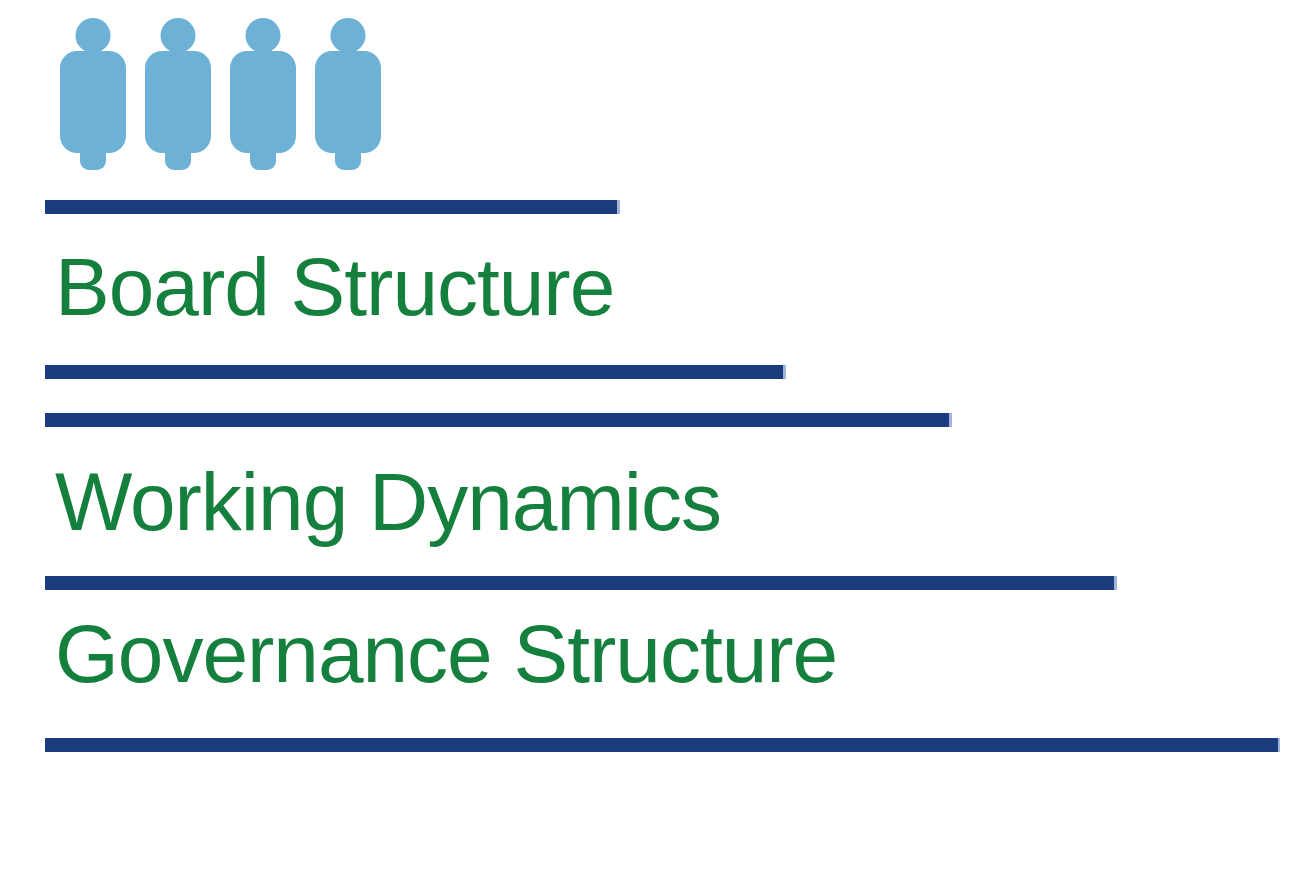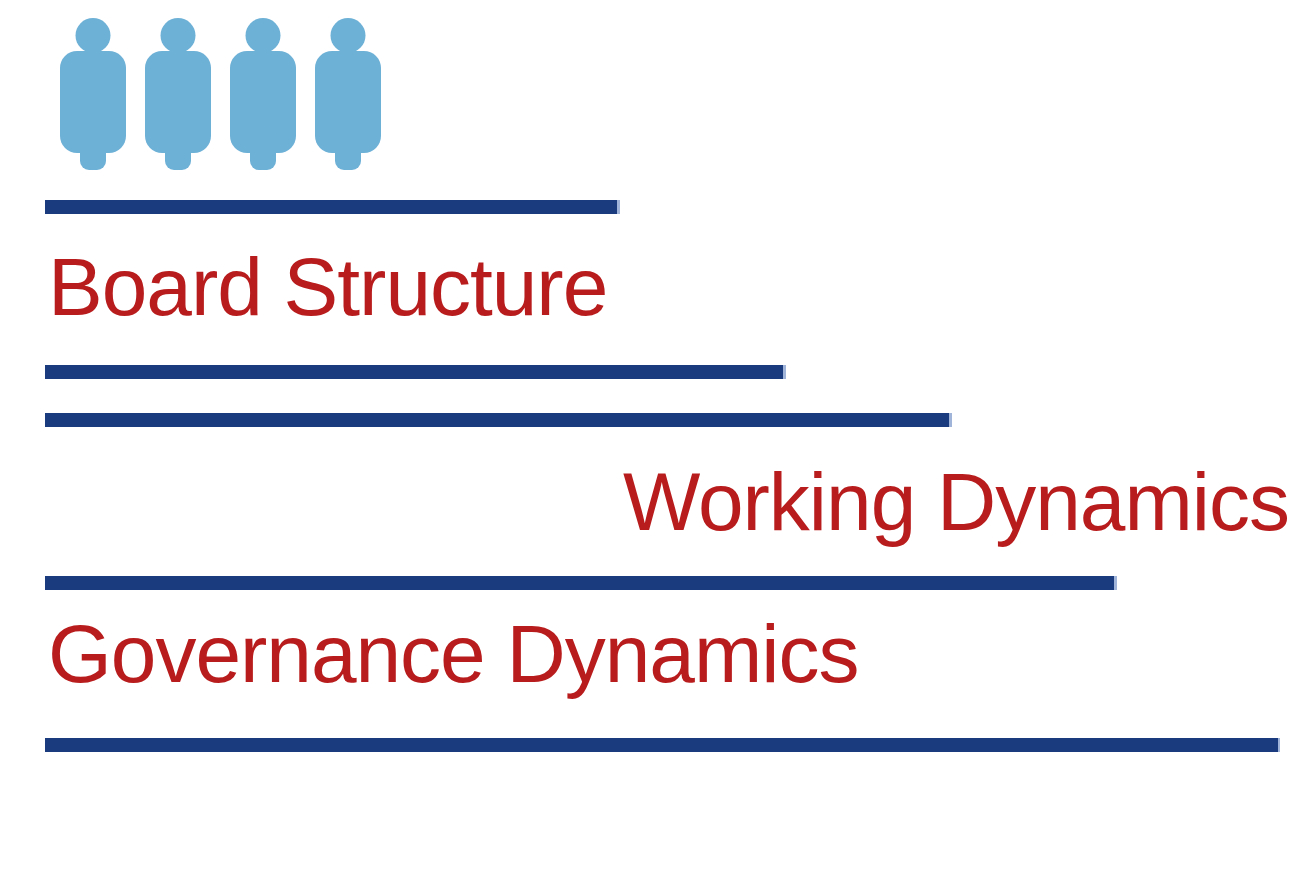--- a/index.html
+++ b/index.html
@@ -39,28 +39,28 @@
     box-sizing: border-box;
   }
   .d1 { width: 575px; margin-top: 30px; }
   .d2 { width: 741px; margin-top: 37px; }
   .d3 { width: 907px; margin-top: 34px; }
   .d4 { width: 1072px; margin-top: 33px; }
   .d5 { width: 1235px; margin-top: 43px; border-right: 2px solid #9FB4D8; }
   .label {
     font-size: 82px;
     line-height: 1;
-    color: #b91c1c;
+    color: #15803d;
     letter-spacing: -1px;
     white-space: nowrap;
-    margin-left: 3px;
+    margin-left: 10px;
   }
   .l1 { margin-top: 32px; }
   .l2 { margin-top: 28px; }
-  .l3 { margin-top: 34px; text-align: right; }
+  .l3 { margin-top: 34px; }
   .l4 { margin-top: 23px; }
 </style>
 </head>
 <body>
 
 <div class="slide">
   <div class="content">
 
     <div class="icon-row">
       <svg class="person" viewBox="0 0 66 152" xmlns="http://www.w3.org/2000/svg">
@@ -88,17 +88,17 @@
     <div class="divider d1"></div>
 
     <div class="label l1">Board Structure</div>
     <div class="divider d2"></div>
 
     <div class="divider d3"></div>
 
     <div class="label l3">Working Dynamics</div>
     <div class="divider d4"></div>
 
-    <div class="label l4">Governance Dynamics</div>
+    <div class="label l4">Governance Structure</div>
     <div class="divider d5"></div>
 
   </div>
 </div>
 
 </body></html>

